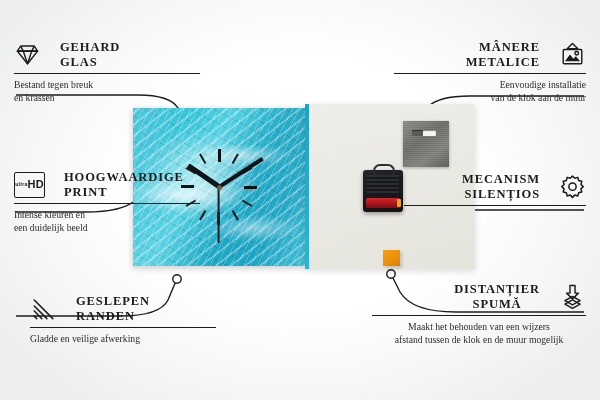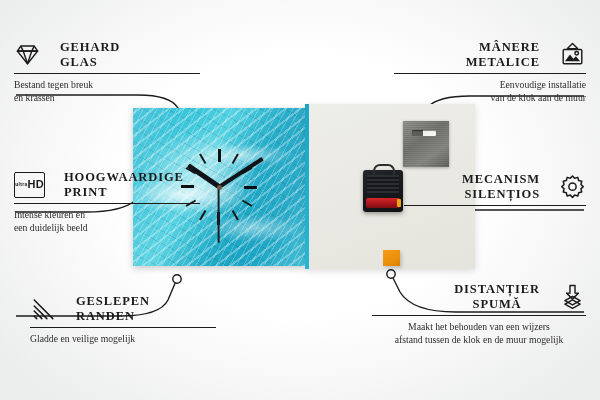--- a/index.html
+++ b/index.html
@@ -249,21 +249,21 @@
           <path d="M5 6 L27 28"></path>
             <path d="M5 13 L20 28"></path>
             <path d="M5 19 L14 28"></path>
             <path d="M5 25 L8 28"></path>
         </svg>
       </span>
       <span class="title">GESLEPEN
 RANDEN</span>
     </div>
     <div class="rule"></div>
-    <div class="desc">Gladde en veilige mogelijk</div>
+    <div class="desc">Gladde en veilige afwerking</div>
   </div>
 
   <div class="callout" id="c-manere">
     <div class="head right">
       <span class="title">MÂNERE
 METALICE</span>
       <span class="ico">
         <svg viewBox="0 0 32 32" fill="none" stroke="#1b1b1b" stroke-width="1.7" stroke-linejoin="round">
           <path d="M16 3 L10 9 L22 9 Z" stroke-linecap="round"></path>
           <rect x="5" y="10" width="22" height="17" rx="1.2"></rect>

